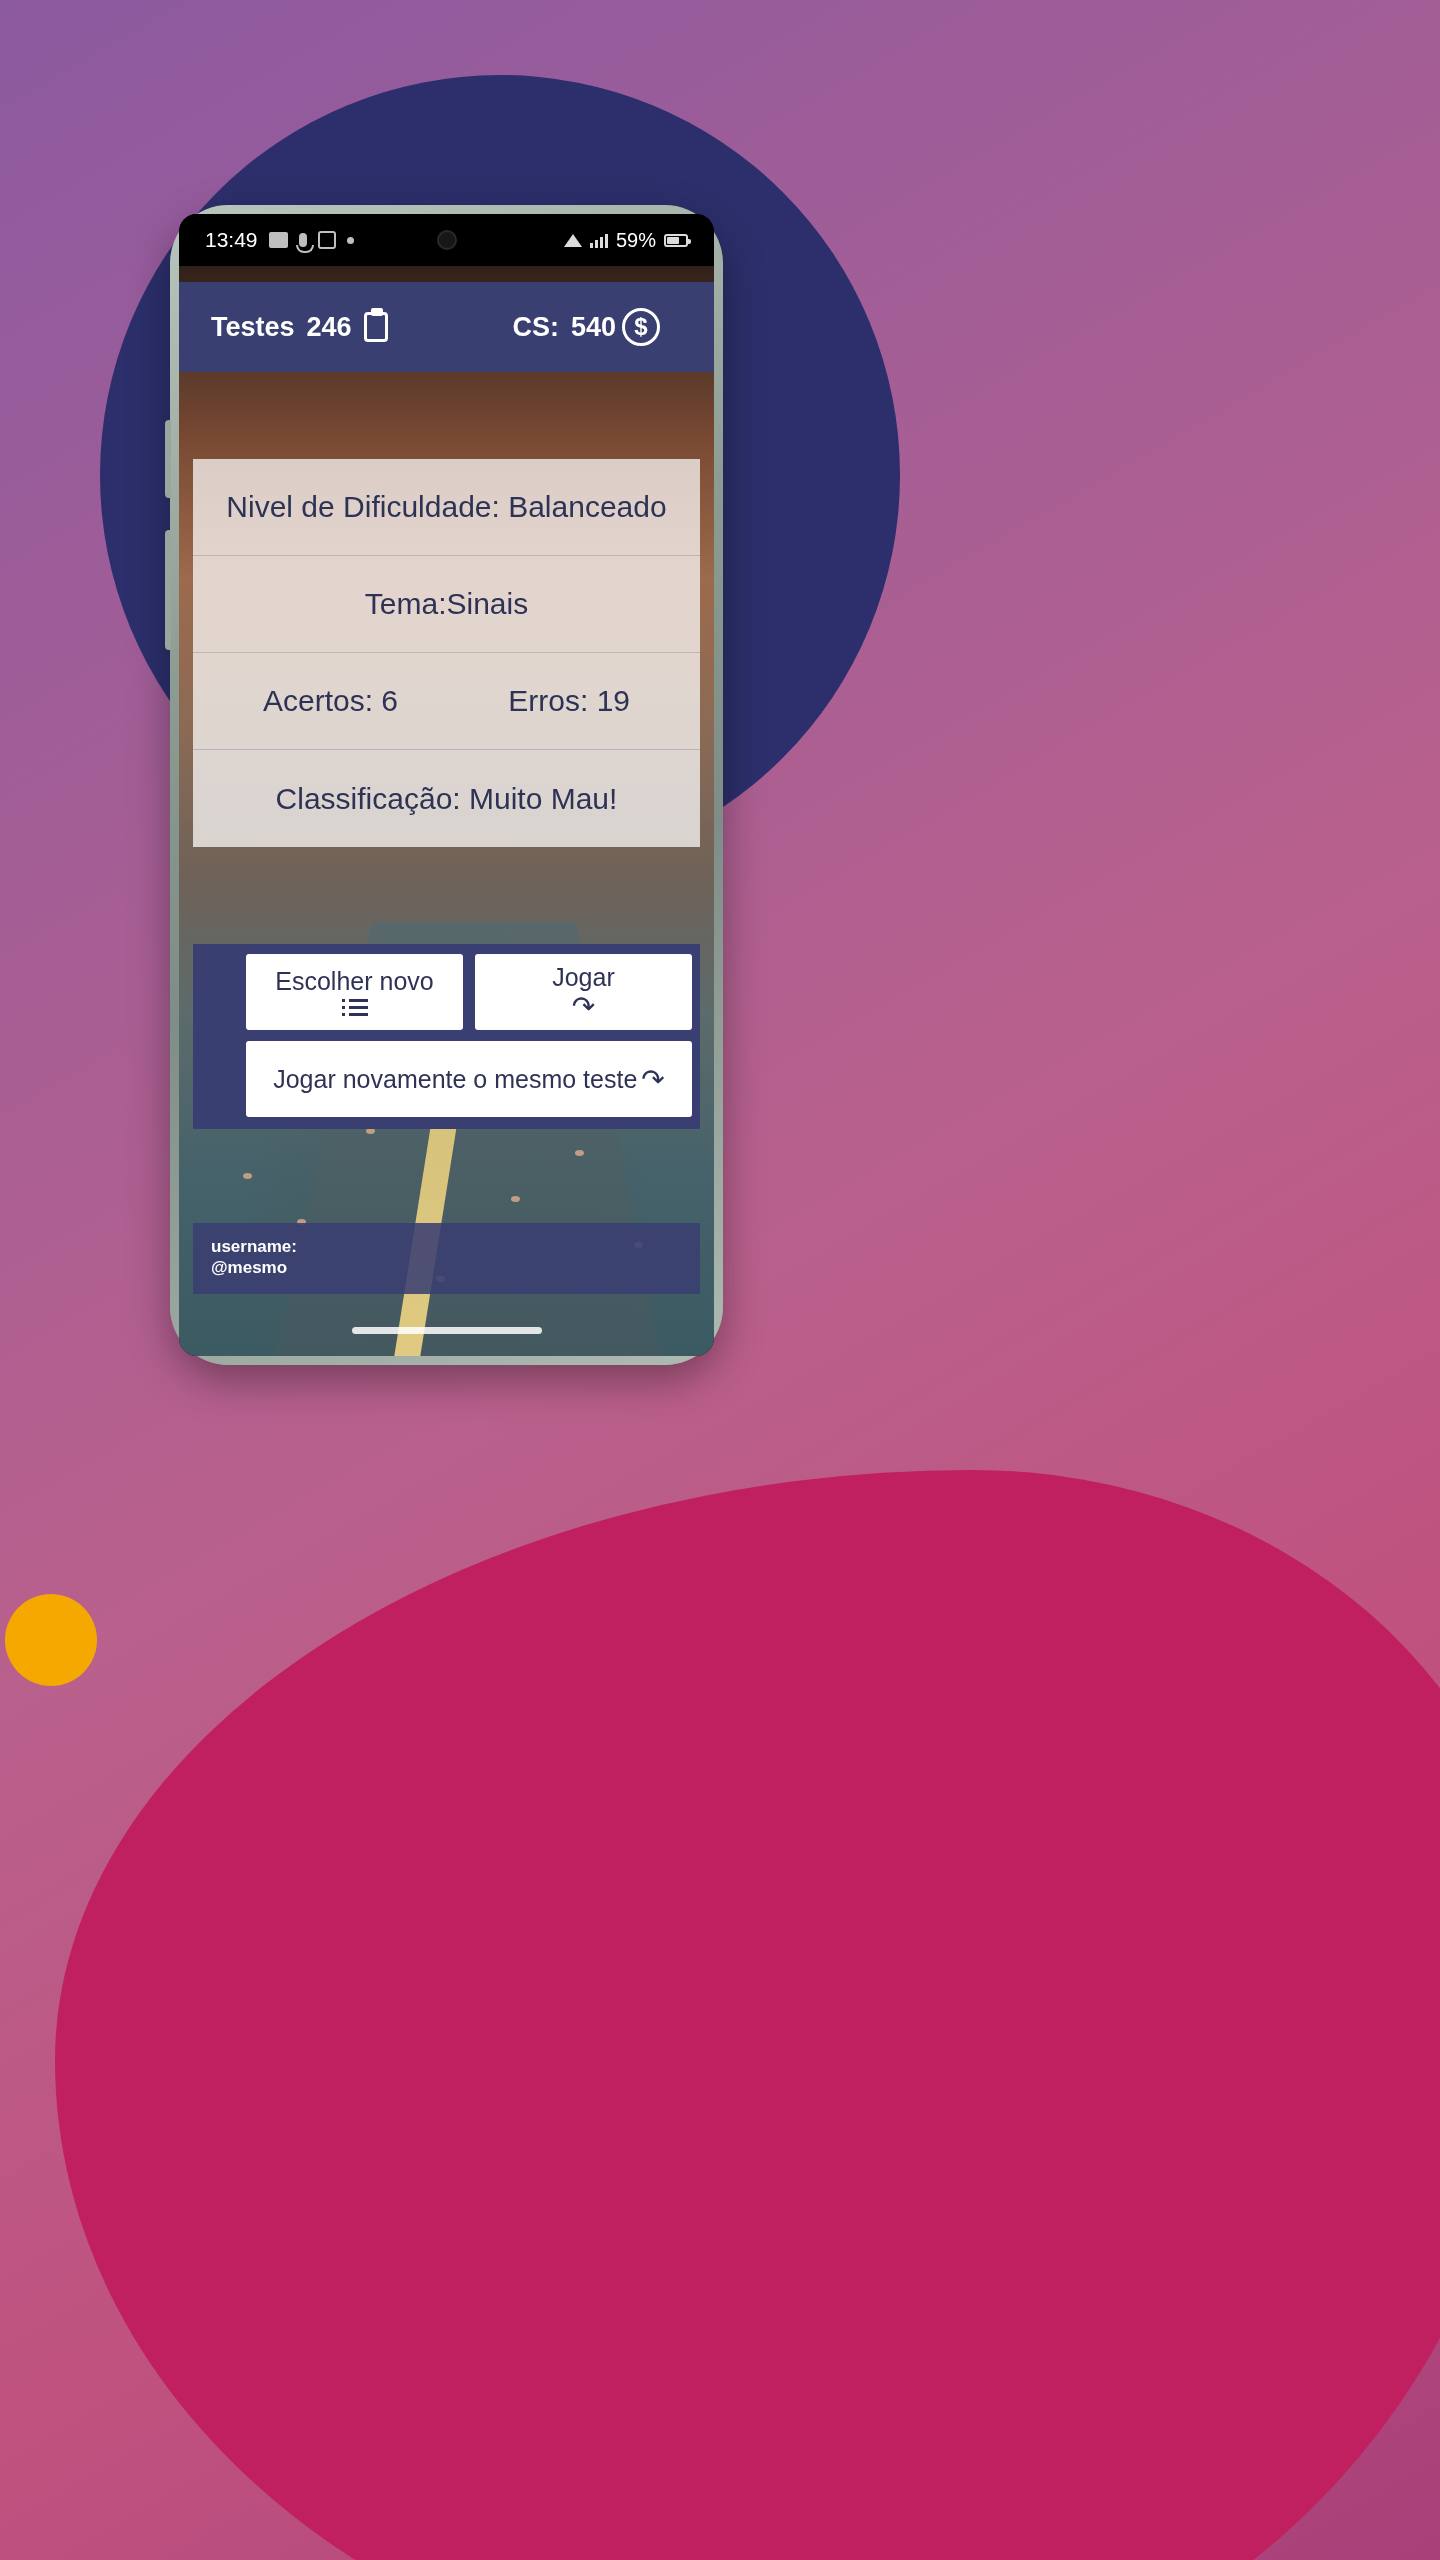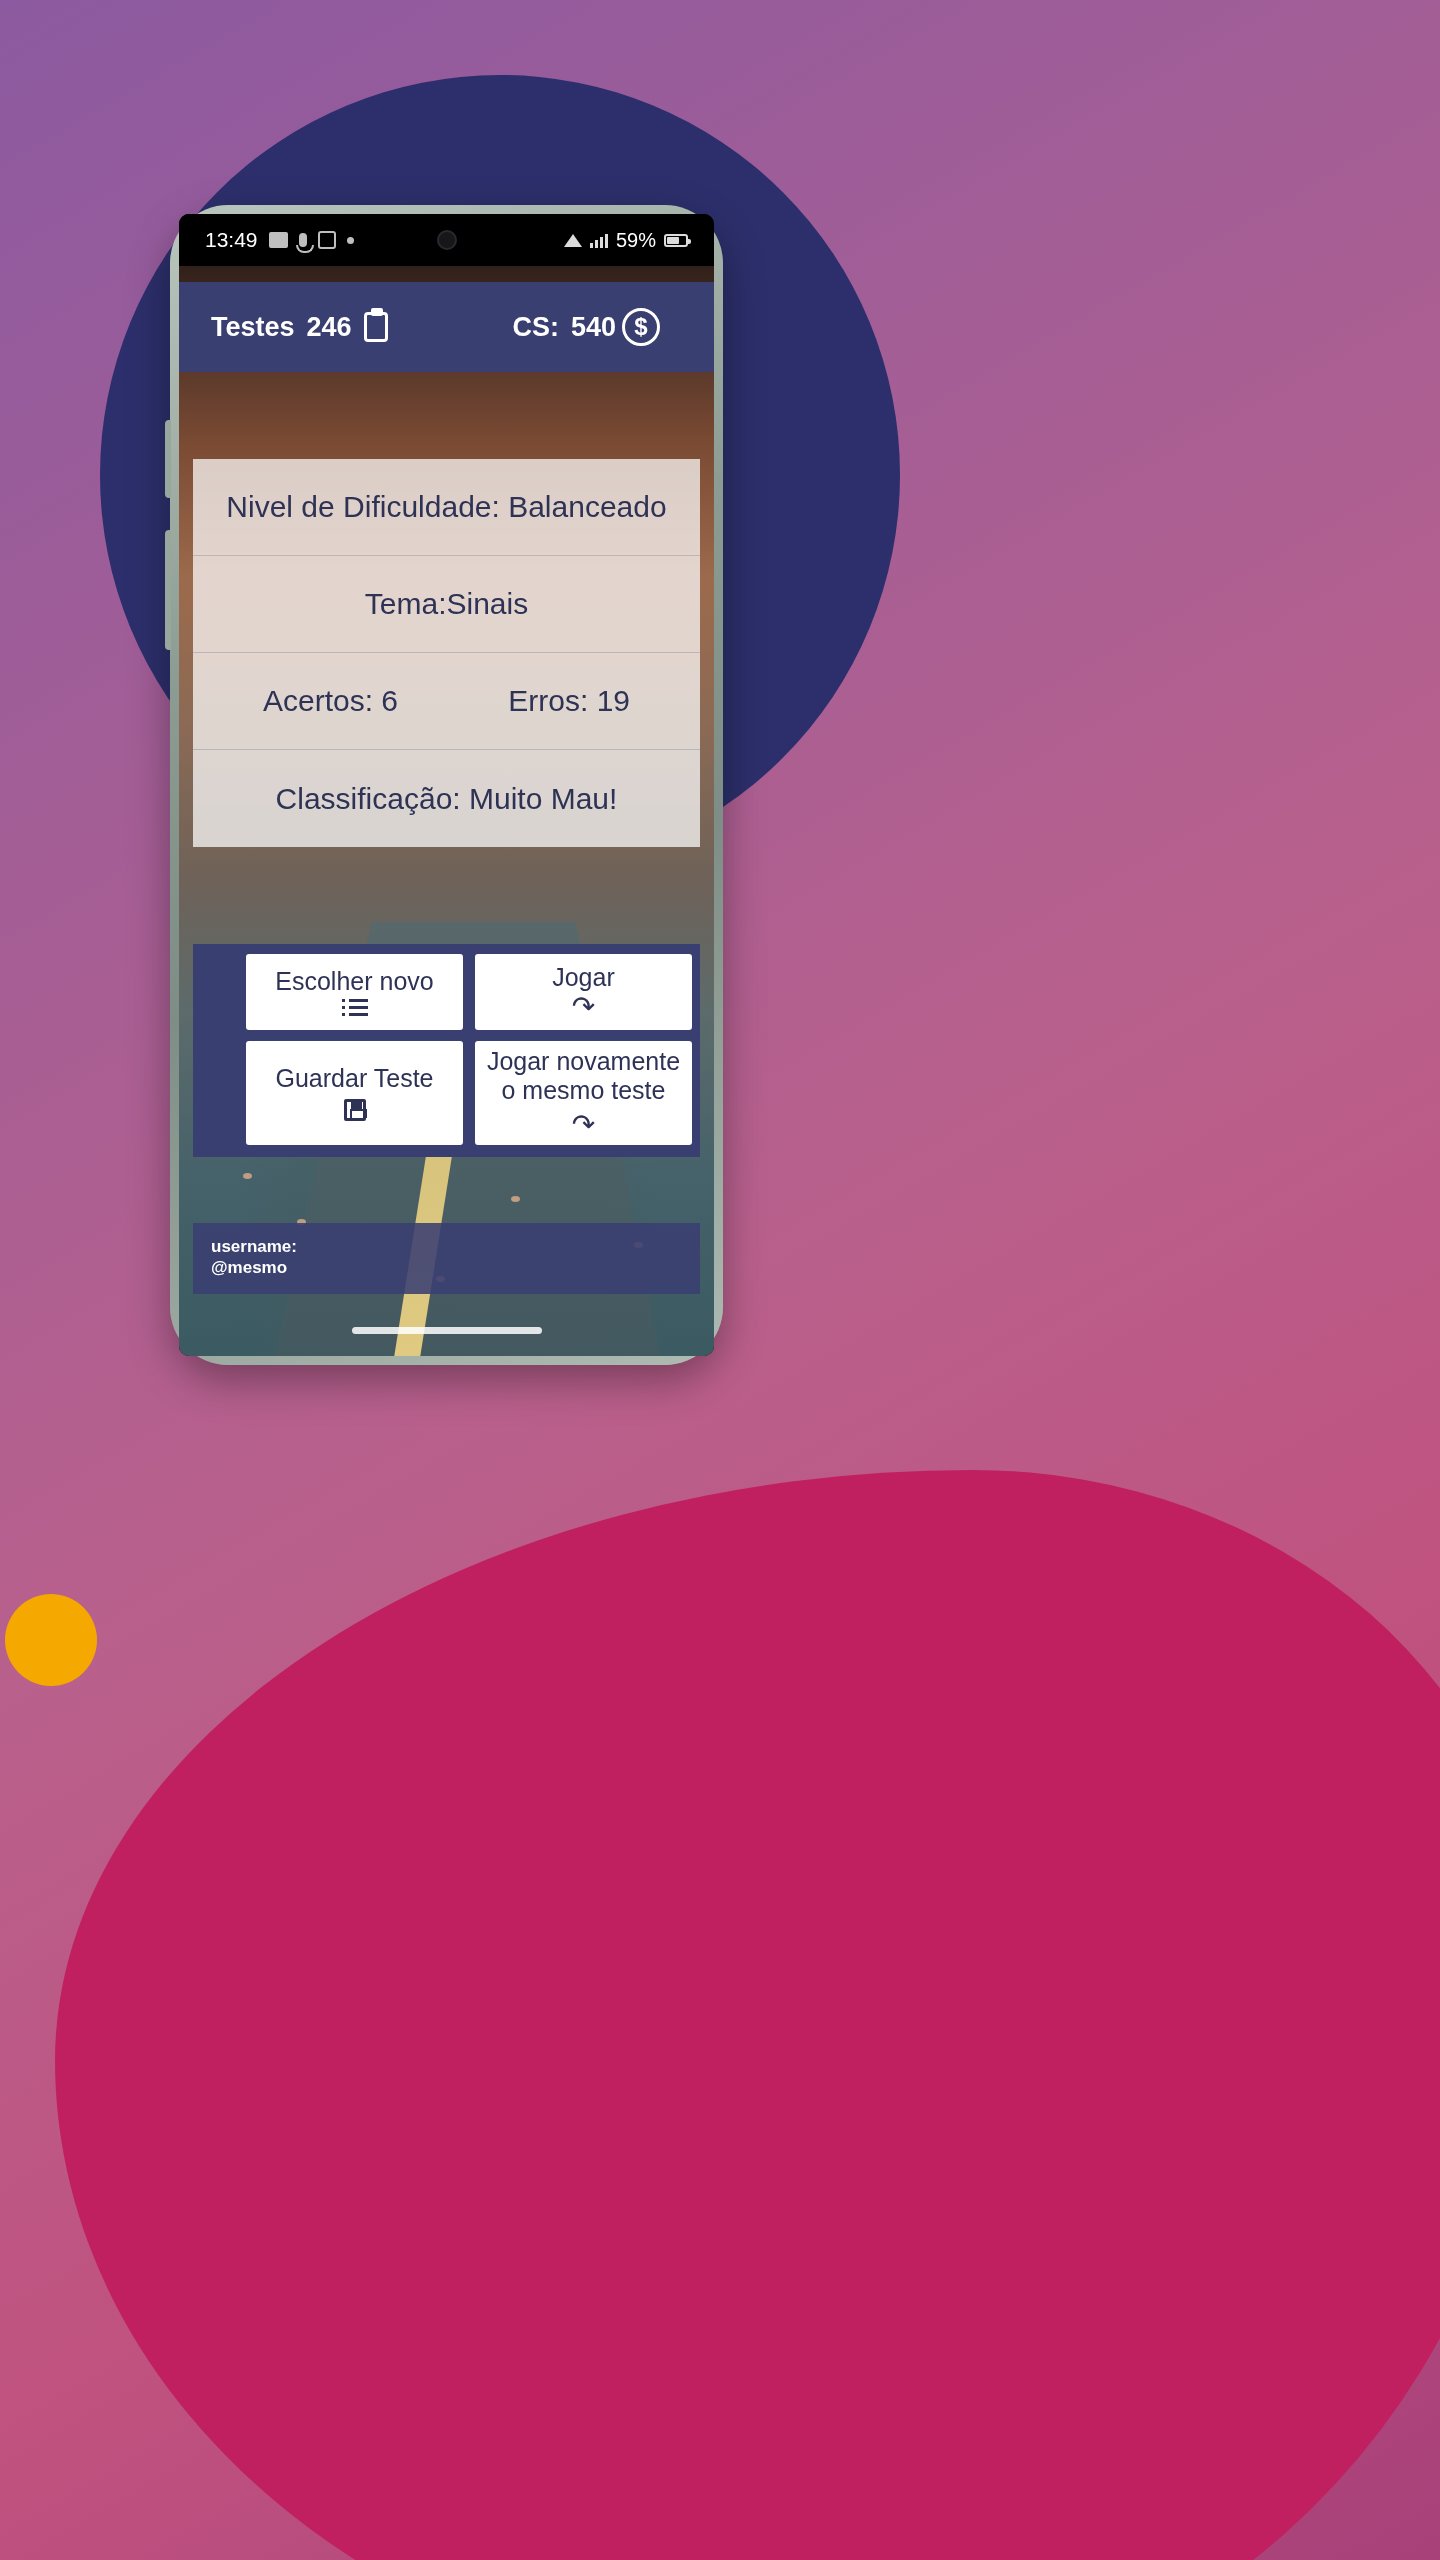--- a/index.html
+++ b/index.html
@@ -57,21 +57,21 @@
     width: 6px;
     border-radius: 4px 0 0 4px;
     background: #98a79d;
   }
   .phone-btn.b1 { top: 215px; height: 78px; }
   .phone-btn.b2 { top: 325px; height: 120px; }
 
   #screen {
     position: relative;
     width: 100%; height: 100%;
-    border-radius: 10px;
+    border-radius: 18px;
     overflow: hidden;
     background: #0b0b0b;
   }
 
   
   .photo-bg {
     position: absolute; inset: 0;
     background:
       radial-gradient(ellipse 60% 30% at 50% 92%, rgba(70,90,95,0.95), rgba(70,90,95,0) 70%),
       linear-gradient(#1c1410 0%, #4a3026 10%, #7a4a33 20%, #9c6a4c 32%, #8b6a55 45%, #6f6258 58%, #5c6b6b 70%, #46626a 84%, #3b5a62 100%);
@@ -334,24 +334,20 @@
                 <b></b>
               </span>
           </button>
           <button class="app-btn">
             <span>Jogar</span>
             <span class="icon-refresh">↷</span>
           </button>
         </div>
         <div class="btn-row">
           <button class="app-btn">
-            <span>Guardar Teste</span>
-            <span class="icon-save"></span>
-          </button>
-          <button class="app-btn">
             <span class="btn-label-inline">
               <span>Jogar novamente o mesmo teste</span>
               <span class="icon-refresh">↷</span>
             </span>
           </button>
         </div>
       </div>
 
       <div class="username-bar">
         <div>username:</div>

